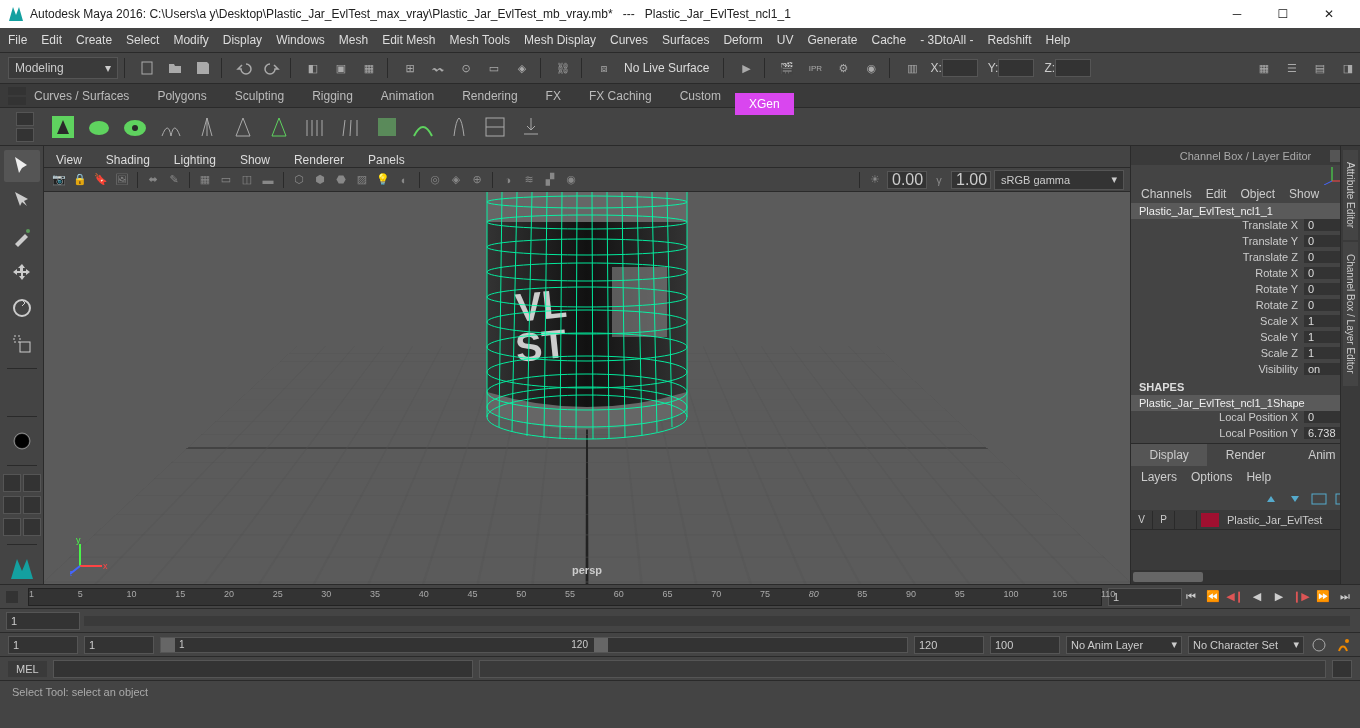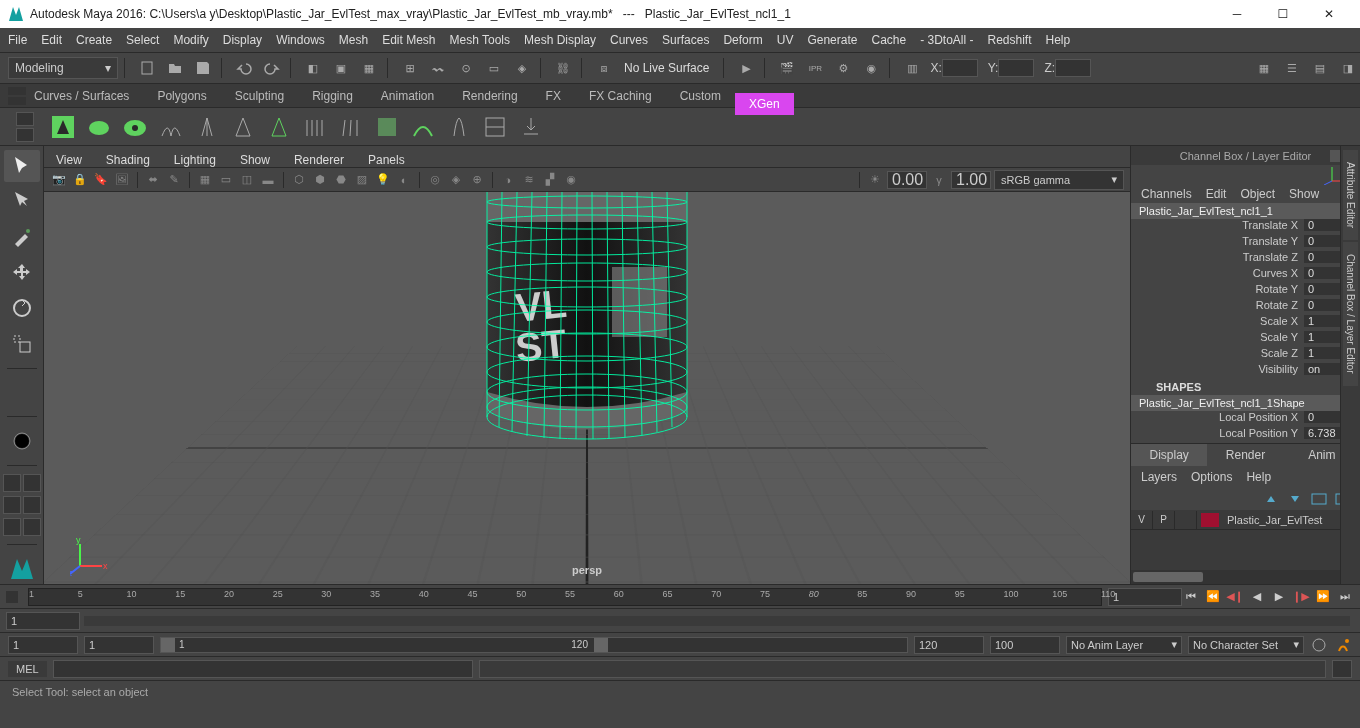--- a/index.html
+++ b/index.html
@@ -67,21 +67,21 @@
 .channelbox .cb-title { height:22px; background:#3a3a3a; display:flex; align-items:center; justify-content:center; font-size:11px; color:#aaa; position:relative; }
 .channelbox .cb-title .cb-btns { position:absolute; right:4px; display:flex; gap:2px; }
 .channelbox .cb-title .cb-btns span { width:12px; height:12px; background:#555; cursor:pointer; }
 .channelbox .cb-gizmo { height:22px; display:flex; justify-content:flex-end; padding-right:8px; align-items:center;}
 .channelbox .cb-menu { height:20px; display:flex; align-items:center; gap:14px; padding:0 10px; font-size:12px; }
 .channelbox .cb-node { background:#5a5a5a; padding:2px 8px; font-size:11px; color:#eee; }
 .channelbox .cb-attrs { flex:0 0 auto; }
 .channelbox .cb-row { display:flex; height:16px; align-items:flex-start; }
 .channelbox .cb-row .lbl { flex:1; text-align:right; padding-right:6px; color:#ccc; }
 .channelbox .cb-row .val { width:56px; background:#333; padding-left:4px; color:#ddd; }
-.channelbox .cb-shapes { background:#444; padding:2px 25px; font-weight:600; color:#ddd; }
+.channelbox .cb-shapes { background:#444; padding:2px 8px; font-weight:600; color:#ddd; }
 .channelbox .cb-scroll { width:12px; position:absolute; right:0; top:44px; bottom:0; background:#333; }
 .channelbox .cb-scroll .thumb { width:10px; height:90px; background:#666; margin:1px; border-radius:2px; }
 .channelbox .cb-layerhdr { display:flex; border-top:1px solid #2a2a2a; }
 .channelbox .cb-layerhdr .lt { flex:1; padding:4px 0; text-align:center; font-size:12px; cursor:pointer; }
 .channelbox .cb-layerhdr .lt.active { background:#555; }
 .channelbox .cb-layermenu { display:flex; gap:14px; padding:4px 10px; font-size:12px; }
 .channelbox .cb-layericons { display:flex; justify-content:flex-end; gap:6px; padding:4px 8px; }
 .channelbox .cb-layericons .li { width:18px; height:14px; }
 .channelbox .cb-layerlist { background:#3a3a3a; flex:1; min-height:60px; }
 .channelbox .cb-layerrow { display:flex; align-items:center; height:20px; border-bottom:1px solid #2a2a2a; }
@@ -590,21 +590,21 @@
         </div>
       <div class="cb-row">
           <div class="lbl">Translate Y</div>
           <div class="val">0</div>
         </div>
       <div class="cb-row">
           <div class="lbl">Translate Z</div>
           <div class="val">0</div>
         </div>
       <div class="cb-row">
-          <div class="lbl">Curves X</div>
+          <div class="lbl">Rotate X</div>
           <div class="val">0</div>
         </div>
       <div class="cb-row">
           <div class="lbl">Rotate Y</div>
           <div class="val">0</div>
         </div>
       <div class="cb-row">
           <div class="lbl">Rotate Z</div>
           <div class="val">0</div>
         </div>

